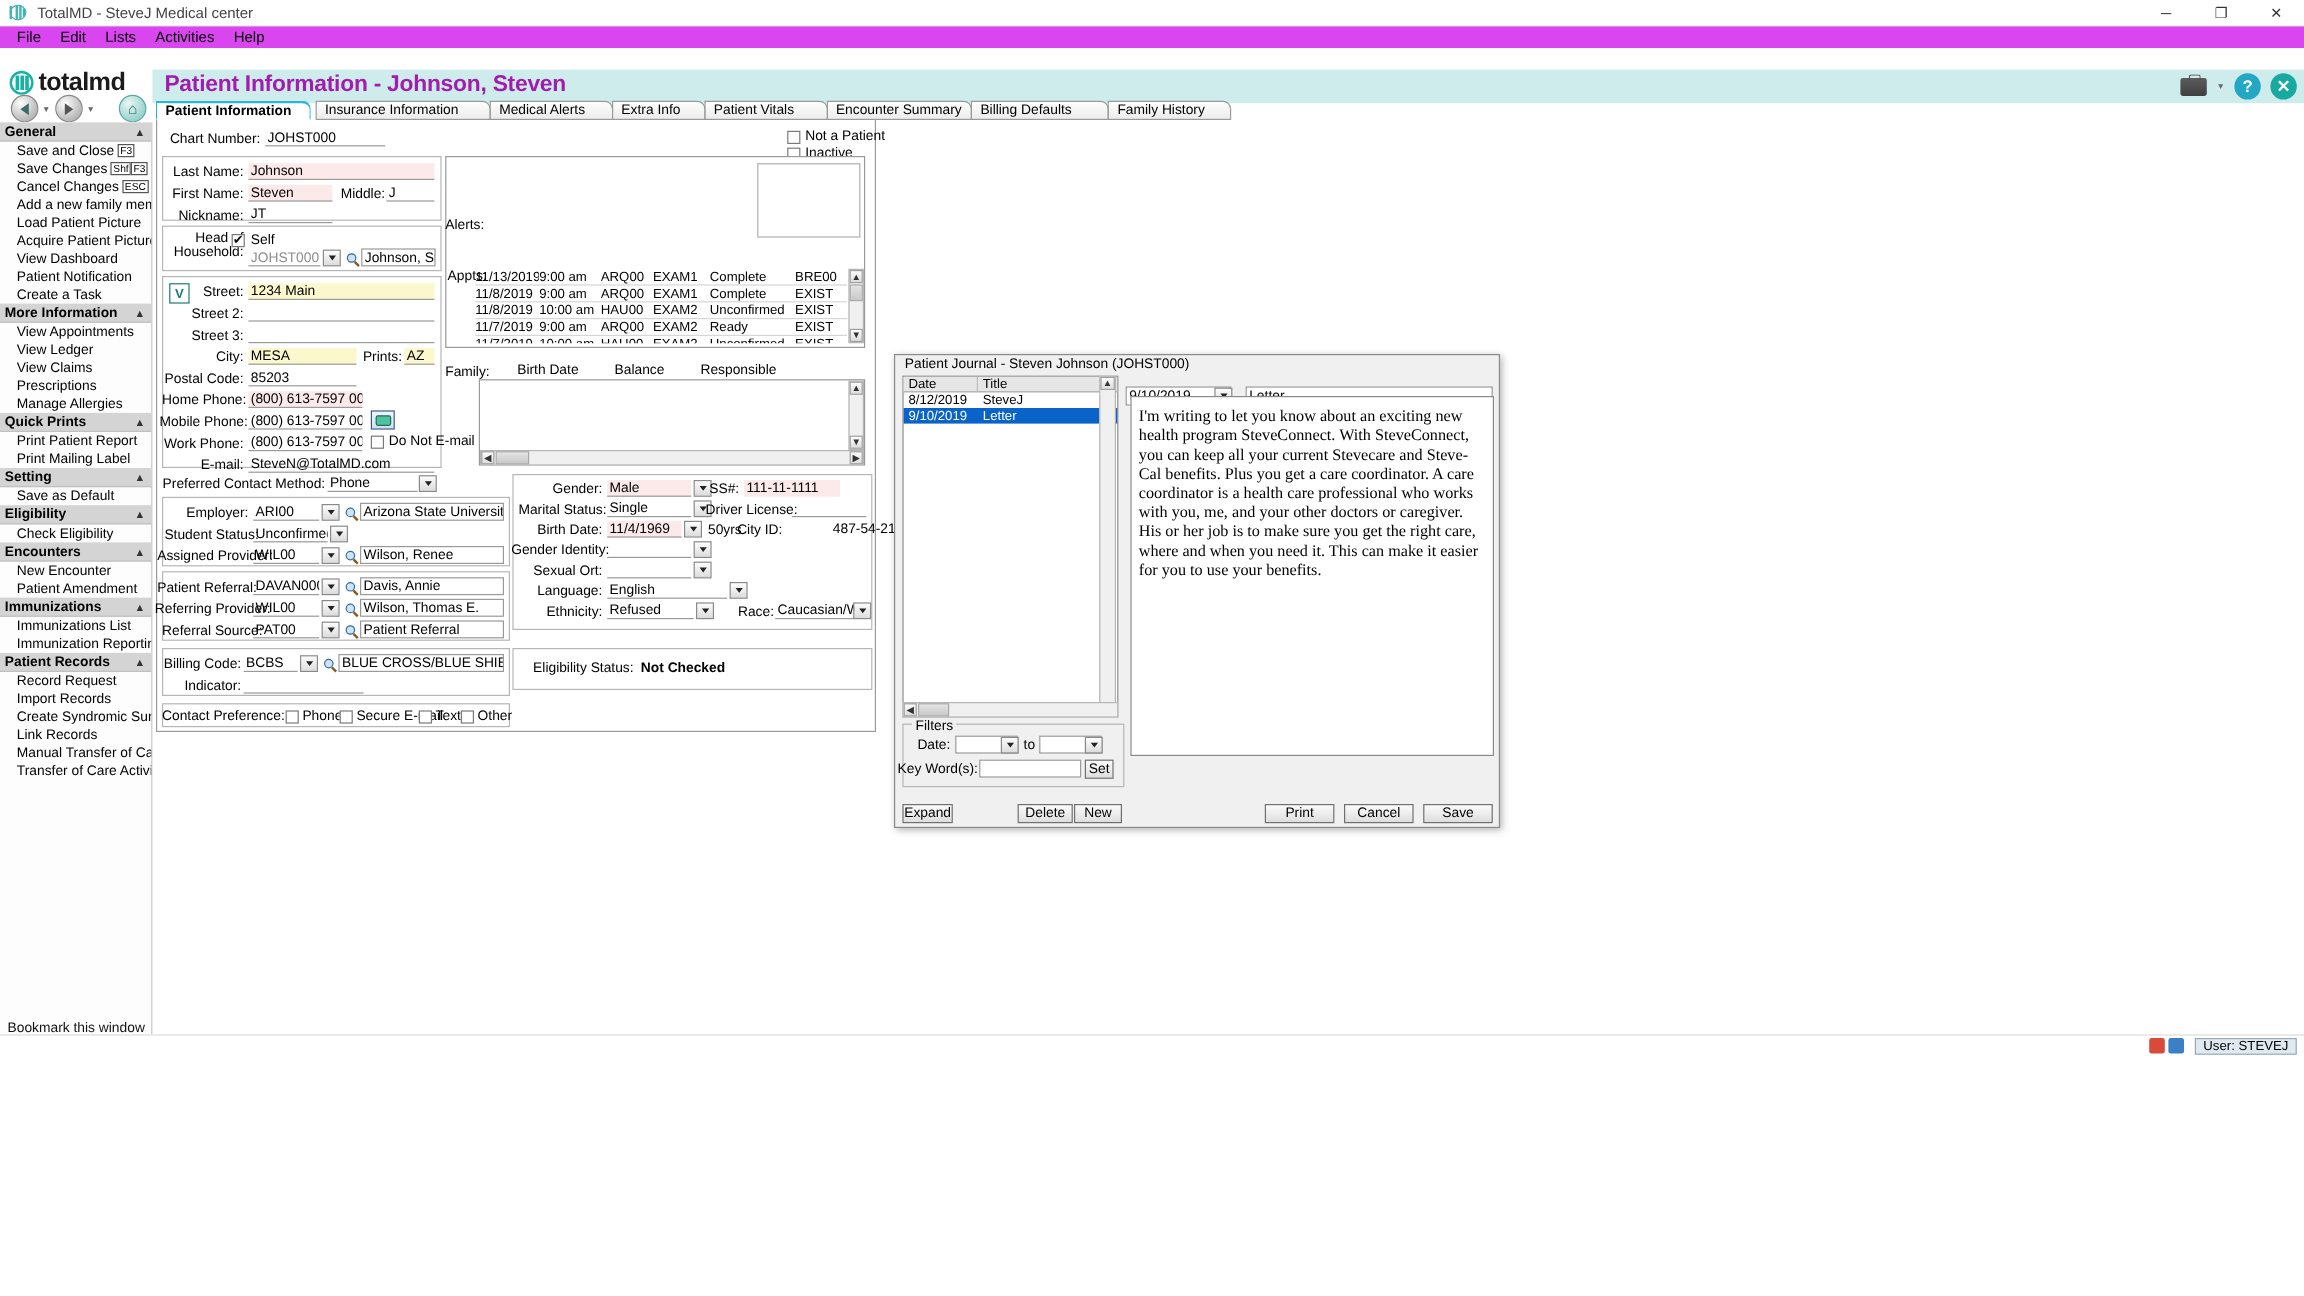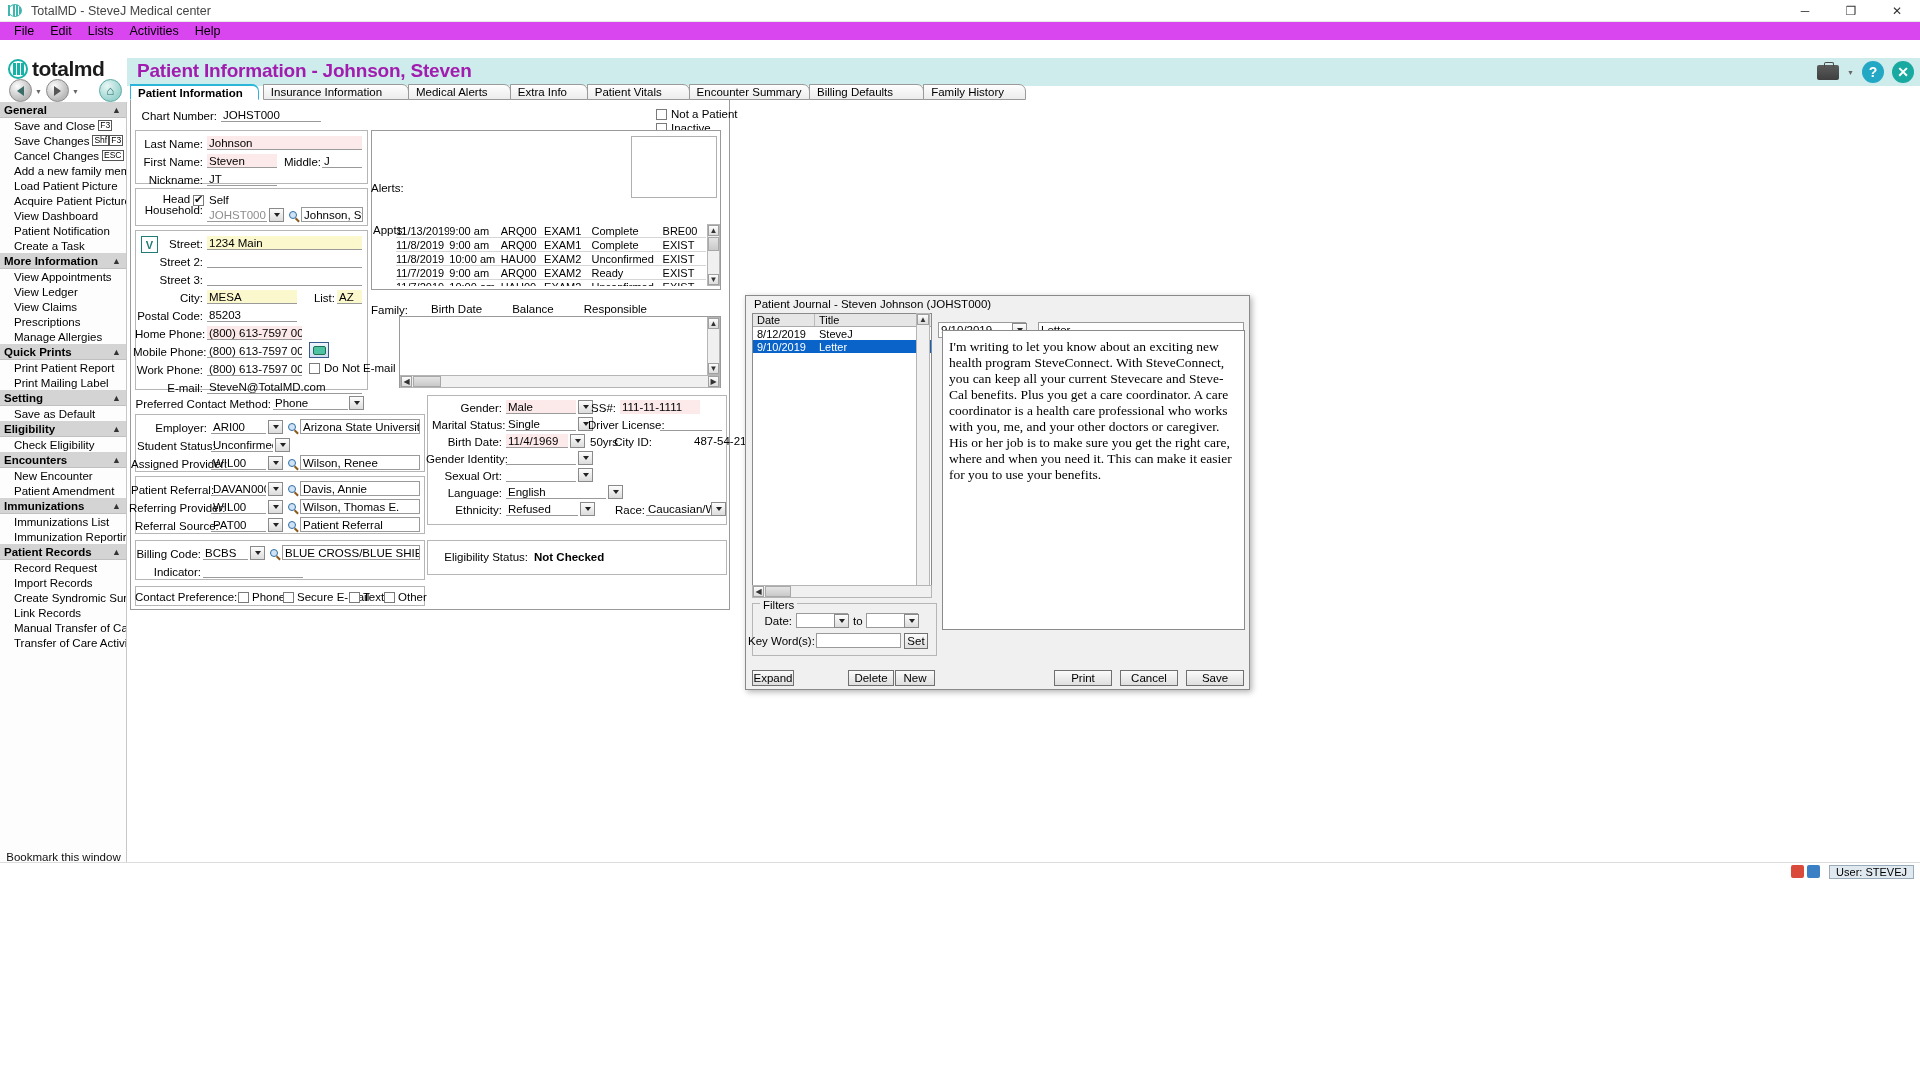--- a/index.html
+++ b/index.html
@@ -429,21 +429,21 @@
     <div class="grp" style="left:4px; top:130px; width:233px; height:160px;"></div>
     <div class="vbadge" style="left:10px; top:136px;">V</div>
     <div class="lbl" style="left:10px; top:138px; width:62px;">Street:</div>
     <div class="fld yellow" style="left:76px; top:136px; width:155px;">1234 Main</div>
     <div class="lbl" style="left:10px; top:156px; width:62px;">Street 2:</div>
     <div class="fld" style="left:76px; top:154px; width:155px;"></div>
     <div class="lbl" style="left:10px; top:174px; width:62px;">Street 3:</div>
     <div class="fld" style="left:76px; top:172px; width:155px;"></div>
     <div class="lbl" style="left:10px; top:192px; width:62px;">City:</div>
     <div class="fld yellow" style="left:76px; top:190px; width:90px;">MESA</div>
-    <div class="lbl" style="left:166px; top:192px; width:38px;">List:</div>
+    <div class="lbl" style="left:166px; top:192px; width:38px;">Prints:</div>
     <div class="fld yellow" style="left:206px; top:190px; width:25px;">AZ</div>
     <div class="lbl" style="left:6px; top:210px; width:66px;">Postal Code:</div>
     <div class="fld" style="left:76px; top:208px; width:90px;">85203</div>
 
     <div class="lbl" style="left:4px; top:228px; width:68px;">Home Phone:</div>
     <div class="fld pink" style="left:76px; top:226px; width:95px;">(800) 613-7597 006</div>
     <div class="lbl" style="left:2px; top:246px; width:70px;">Mobile Phone:</div>
     <div class="fld" style="left:76px; top:244px; width:95px;">(800) 613-7597 006</div>
     <div style="position:absolute; left:178px; top:242px; width:20px; height:16px; border:1px solid #3a5a8c; background:linear-gradient(#eef4fb,#cfe0f2); display:flex; align-items:center; justify-content:center;">
       <div style="width:13px;height:9px;border:1.4px solid #1f6f57;border-radius:2px;background:#4fc3a1;"></div>

